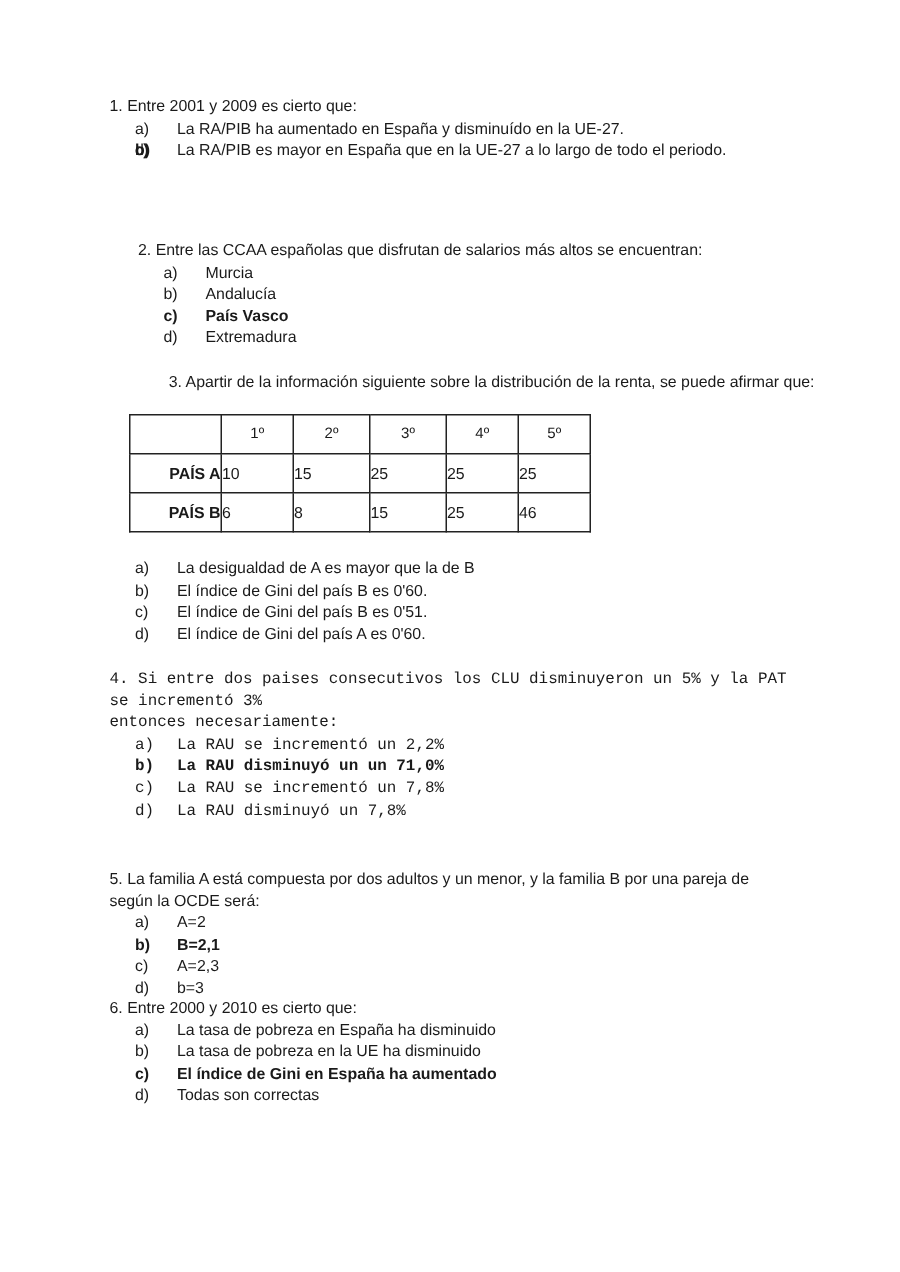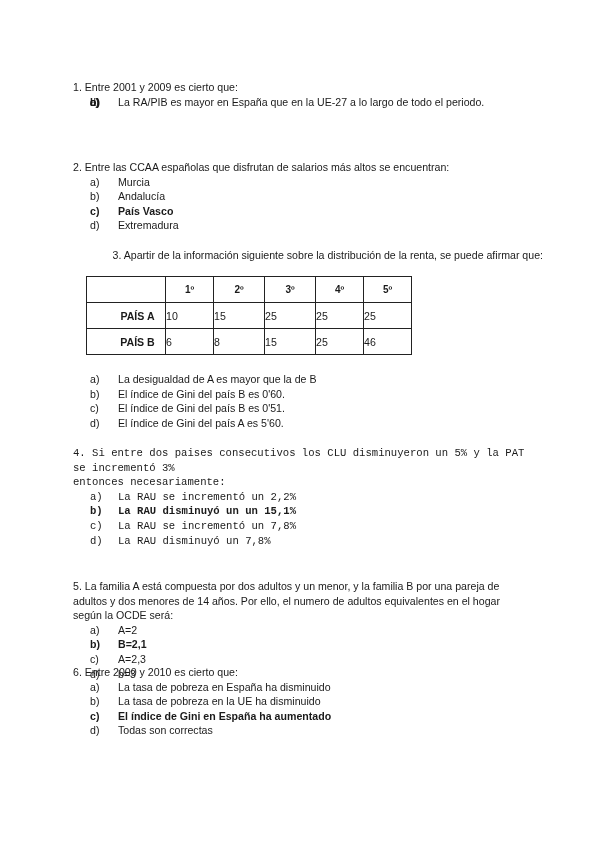--- a/index.html
+++ b/index.html
@@ -6,37 +6,37 @@
   body { width:600px; height:848px; position:relative; overflow:hidden;
          font-family:"Liberation Sans", sans-serif; color:#1a1a1a; font-size:10.6px; }
   .q { position:absolute; left:73px; width:470px; }
   .stem { line-height:14.6px; margin:0; }
   .opts { margin:0; padding:0; list-style:none; }
   .opt { position:relative; padding-left:45px; line-height:14.6px; white-space:nowrap; }
   .opt .lt { position:absolute; left:17px; }
   .opt.bold { font-weight:bold; }
   table.dist { position:absolute; left:86px; top:276px; border-collapse:collapse; }
   table.dist td { border:1px solid #222; height:25px; text-align:left; font-size:10.6px; padding:0; }
-  table.dist td.rowhead { text-align:center; padding-left:23px; font-weight:bold; width:55px;margin-left:24px; }
-  table.dist th { border:1px solid #222; height:25px; font-weight:bold; font-size:10px; padding:0;text-align:center; }
+  table.dist td.rowhead { text-align:right; padding-left:5px; font-weight:bold; width:55px;margin-left:24px; }
+  table.dist th { border:1px solid #222; height:25px; font-weight:normal; font-size:10px; padding:0;text-align:center; }
 </style>
 </head>
 <body>
 
-<div class="q" style="top:80px;">
+<div class="q" style="top:64px;">
   <p class="stem">1. Entre 2001 y 2009 es cierto que:</p>
   <div class="opts">
-    <div class="opt"><span class="lt">a)</span></div>
+    <div class="opt"><span class="lt">a)</span><span>La RA/PIB ha aumentado en España y disminuído en la UE-27.</span></div>
     <div class="opt bold"><span class="lt">b)</span></div>
     <div class="opt"><span class="lt">c)</span></div>
     <div class="opt"><span class="lt">d)</span><span>La RA/PIB es mayor en España que en la UE-27 a lo largo de todo el periodo.</span></div>
   </div>
 </div>
 
-<div class="q" style="top:160px;">
+<div class="q" style="top:160px;margin-left:19px;">
   <p class="stem">2. Entre las CCAA españolas que disfrutan de salarios más altos se encuentran:</p>
   <div class="opts">
     <div class="opt"><span class="lt">a)</span><span>Murcia</span></div>
     <div class="opt"><span class="lt">b)</span><span>Andalucía</span></div>
     <div class="opt bold"><span class="lt">c)</span><span>País Vasco</span></div>
     <div class="opt"><span class="lt">d)</span><span>Extremadura</span></div>
   </div>
 </div>
 
 <div class="q" style="top:248px;text-align:right;">
@@ -70,38 +70,37 @@
     <td>46</td>
   </tr>
 </tbody>
   </table>
 
 <div class="q" style="top:372px;">
   <div class="opts">
     <div class="opt"><span class="lt">a)</span><span>La desigualdad de A es mayor que la de B</span></div>
     <div class="opt"><span class="lt">b)</span><span>El índice de Gini del país B es 0'60.</span></div>
     <div class="opt"><span class="lt">c)</span><span>El índice de Gini del país B es 0'51.</span></div>
-    <div class="opt"><span class="lt">d)</span><span>El índice de Gini del país A es 5'60.</span></div>
+    <div class="opt"><span class="lt">d)</span><span>El índice de Gini del país A es 0'60.</span></div>
   </div>
 </div>
 
 <div class="q" style="top:446px;font-family:Liberation Mono, monospace;">
   <p class="stem">4. Si entre dos paises consecutivos los CLU disminuyeron un 5% y la PAT se incrementó 3%</p>
   <p class="stem">entonces necesariamente:</p>
   <div class="opts">
     <div class="opt"><span class="lt">a)</span><span>La RAU se incrementó un 2,2%</span></div>
-    <div class="opt bold"><span class="lt">b)</span><span>La RAU disminuyó un un 15,1%</span></div>
+    <div class="opt bold"><span class="lt">b)</span><span>La RAU disminuyó un un 71,0%</span></div>
     <div class="opt"><span class="lt">c)</span><span>La RAU se incrementó un 7,8%</span></div>
     <div class="opt"><span class="lt">d)</span><span>La RAU disminuyó un 7,8%</span></div>
   </div>
 </div>
 
 <div class="q" style="top:547px;margin-top:32px;">
   <p class="stem">5. La familia A está compuesta por dos adultos y un menor, y la familia B por una pareja de</p>
-  <p class="stem">adultos y dos menores de 14 años. Por ello, el numero de adultos equivalentes en el hogar</p>
   <p class="stem">según la OCDE será:</p>
   <div class="opts">
     <div class="opt"><span class="lt">a)</span><span>A=2</span></div>
     <div class="opt bold"><span class="lt">b)</span><span>B=2,1</span></div>
     <div class="opt"><span class="lt">c)</span><span>A=2,3</span></div>
     <div class="opt"><span class="lt">d)</span><span>b=3</span></div>
   </div>
 </div>
 
 <div class="q" style="top:665px;">

